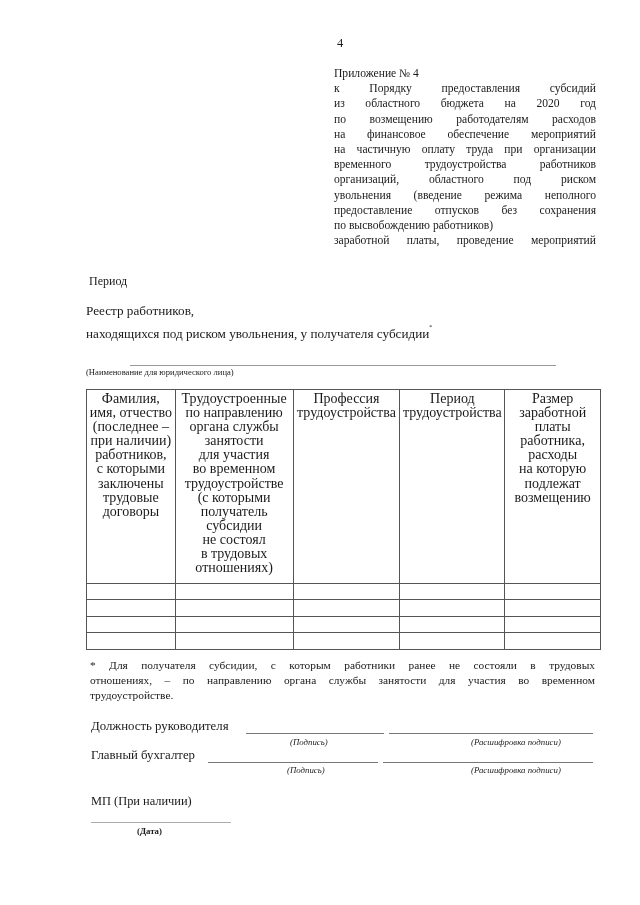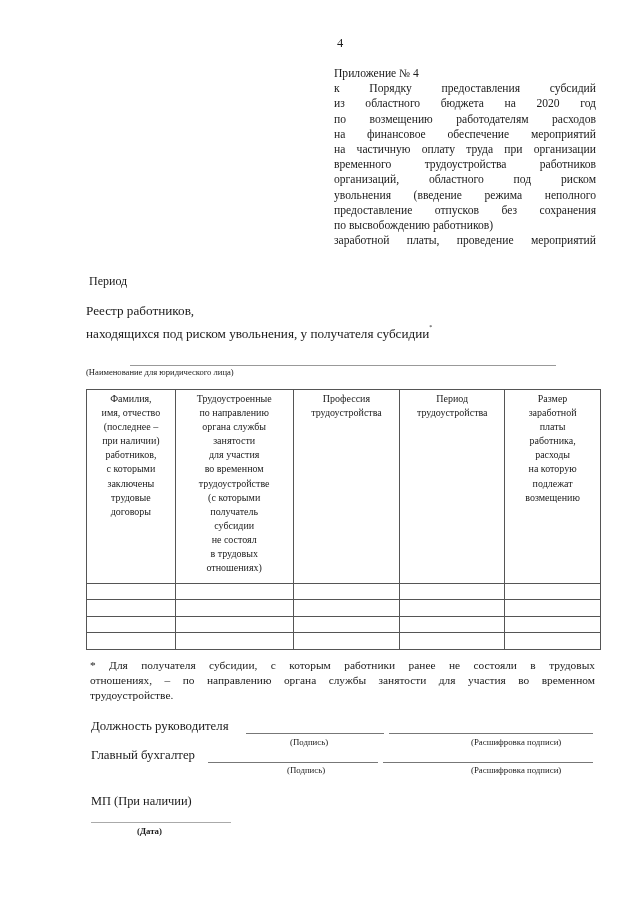--- a/index.html
+++ b/index.html
@@ -14,34 +14,34 @@
   .appendix .line { display: block; text-align: justify; text-align-last: justify; white-space: nowrap; }
   .appendix .line.last { text-align-last: left; }
   .appendix .line.first { text-align-last: left; }
   .form-label { left: 89px; top: 274px; font-size: 12px; }
   .title { left: 86px; width: 515px; top: 302px; text-align: left; font-size: 13.2px; line-height: 17px; }
   .title sup { font-size: 6px; vertical-align: 9px; }
   .org-line { left: 130px; top: 365px; width: 426px; border-top: 1.5px solid #999; }
   .org-caption { left: 86px; width: 515px; top: 367px; font-size: 8.6px; }
   table.registry {
     position: absolute; left: 86px; top: 389px; width: 515px;
-    border-collapse: collapse; font-size: 10px; line-height: 14.1px;
+    border-collapse: collapse; font-size: 14px; line-height: 14.1px;
   }
   table.registry th, table.registry td {
     border: 1px solid #555; padding: 0; font-weight: normal; vertical-align: top; text-align: center;
   }
   table.registry th { padding-top: 2px; height: 191px; white-space: pre-line; }
   table.registry td { height: 15.4px; }
   table.registry tr.data-row td { border-top-color: #999; border-top-width: 1.5px; }
   .footnote { left: 90px; top: 658px; width: 505px; font-size: 11.4px; line-height: 15px; text-align: justify; }
   .footnote .line { display: block; text-align: justify; text-align-last: justify; }
   .footnote .line.last { text-align-last: left; }
   .sig-label { font-size: 12.8px; }
   .sig-line { border-top: 1px solid #777; height: 0; }
-  .sig-caption { font-size: 8.8px; }
+  .sig-caption { font-size: 8.8px; font-style: italic; }
   .mp-label { left: 91px; top: 794px; font-size: 12.4px; }
   .date-line { left: 91px; top: 822px; width: 140px; border-top: 1.5px solid #aaa; }
   .date-caption { left: 137px; top: 826px; font-size: 8.8px; font-weight: bold; }
 </style>
 </head>
 <body>
 
 <div class="abs page-number">4</div>
 
 <div class="abs appendix">

